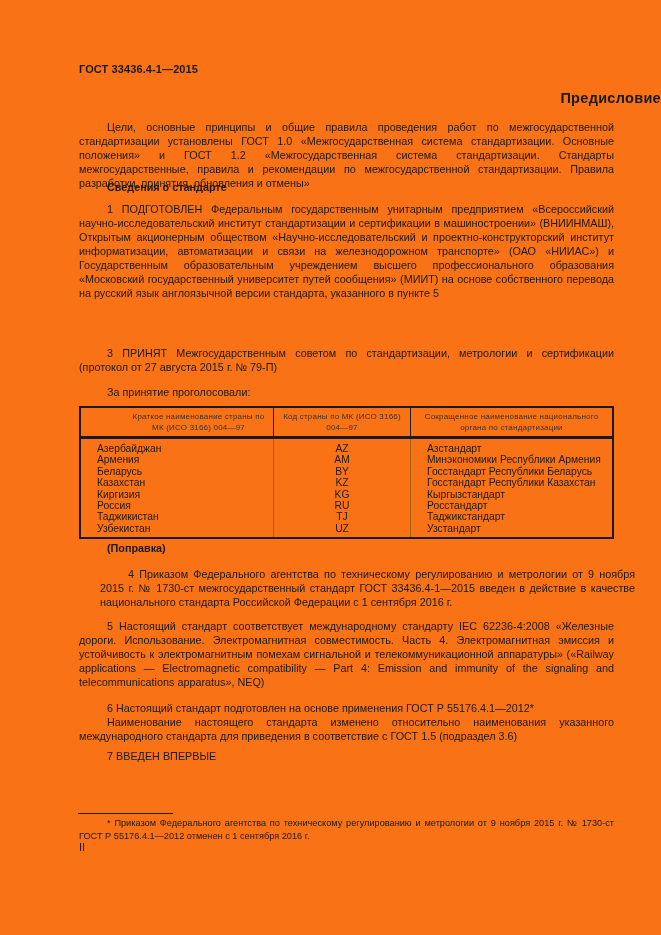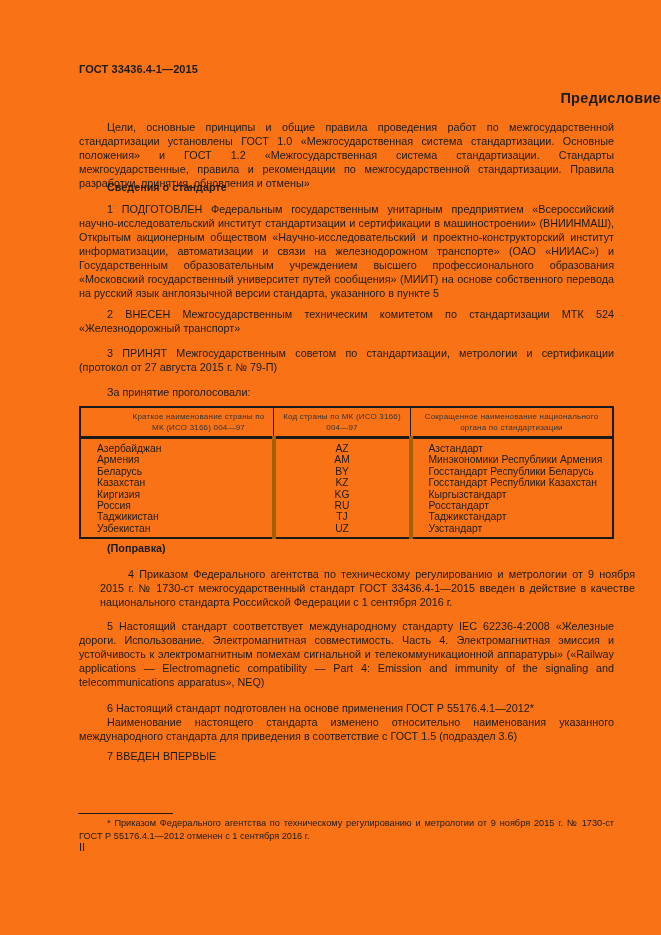--- a/index.html
+++ b/index.html
@@ -76,21 +76,21 @@
     text-align: center;
     padding: 3px 4px 3px 4px;
     border-left: 1px solid #1a1a1a;
     border-bottom: 3px solid #1a1a1a;
     height: 22px;
     letter-spacing: 0.2px;
   }
   table.vote th:first-child { border-left: none; padding-left: 47px; }
   table.vote td {
     vertical-align: top;
-    border-left: 4px solid #a16207;
+    border-left: 1px solid #a16207;
     padding: 4px 0 3px 0;
     line-height: 11.4px;
   }
   table.vote td:first-child { border-left: none; padding-left: 16px; }
   table.vote td.code-col { text-align: center; }
   table.vote td.org-col { padding-left: 16px; }
   .col1 { width: 141px; }
   .col2 { width: 128px; }
   .cell-line { display: block; white-space: nowrap; }
 
@@ -139,23 +139,20 @@
   </div>
 
   <div class="content about-heading">
     <p class="bold">Сведения о стандарте</p>
   </div>
 
   <div class="content p1">
     <p>1 ПОДГОТОВЛЕН Федеральным государственным унитарным предприятием «Всероссийский научно-исследовательский институт стандартизации и сертификации в машиностроении» (ВНИИНМАШ), Открытым акционерным обществом «Научно-исследовательский и проектно-конструкторский институт информатизации, автоматизации и связи на железнодорожном транспорте» (ОАО «НИИАС») и Государственным образовательным учреждением высшего профессионального образования «Московский государственный университет путей сообщения» (МИИТ) на основе собственного перевода на русский язык англоязычной версии стандарта, указанного в пункте 5</p>
   </div>
 
-  <div class="content p2">
-    <p>2 ВНЕСЕН Межгосударственным техническим комитетом по стандартизации МТК 524 «Железнодорожный транспорт»</p>
-  </div>
 
   <div class="content p3">
     <p>3 ПРИНЯТ Межгосударственным советом по стандартизации, метрологии и сертификации (протокол от 27 августа 2015 г. № 79-П)</p>
   </div>
 
   <div class="content voted">
     <p>За принятие проголосовали:</p>
   </div>
 
   <div class="table-wrap">

